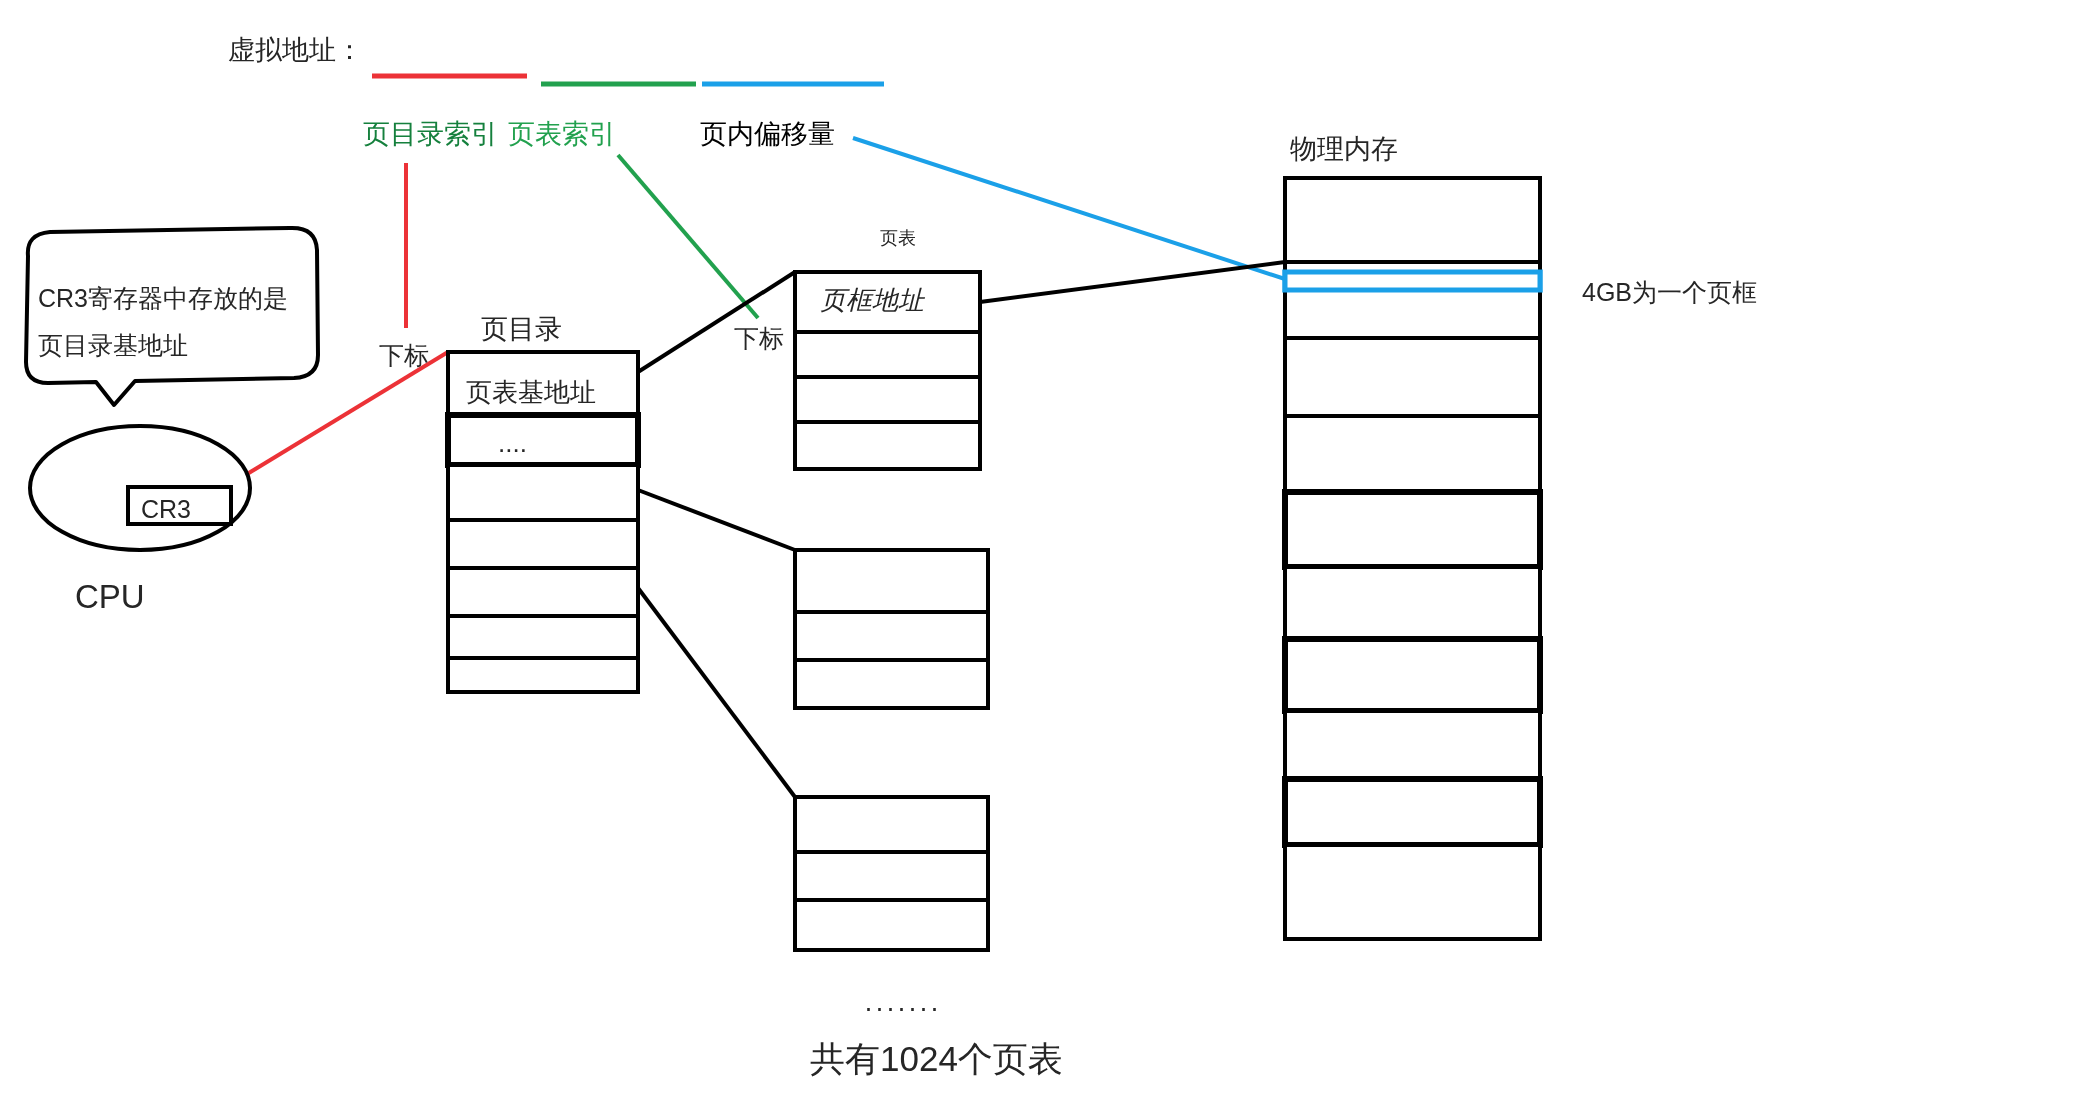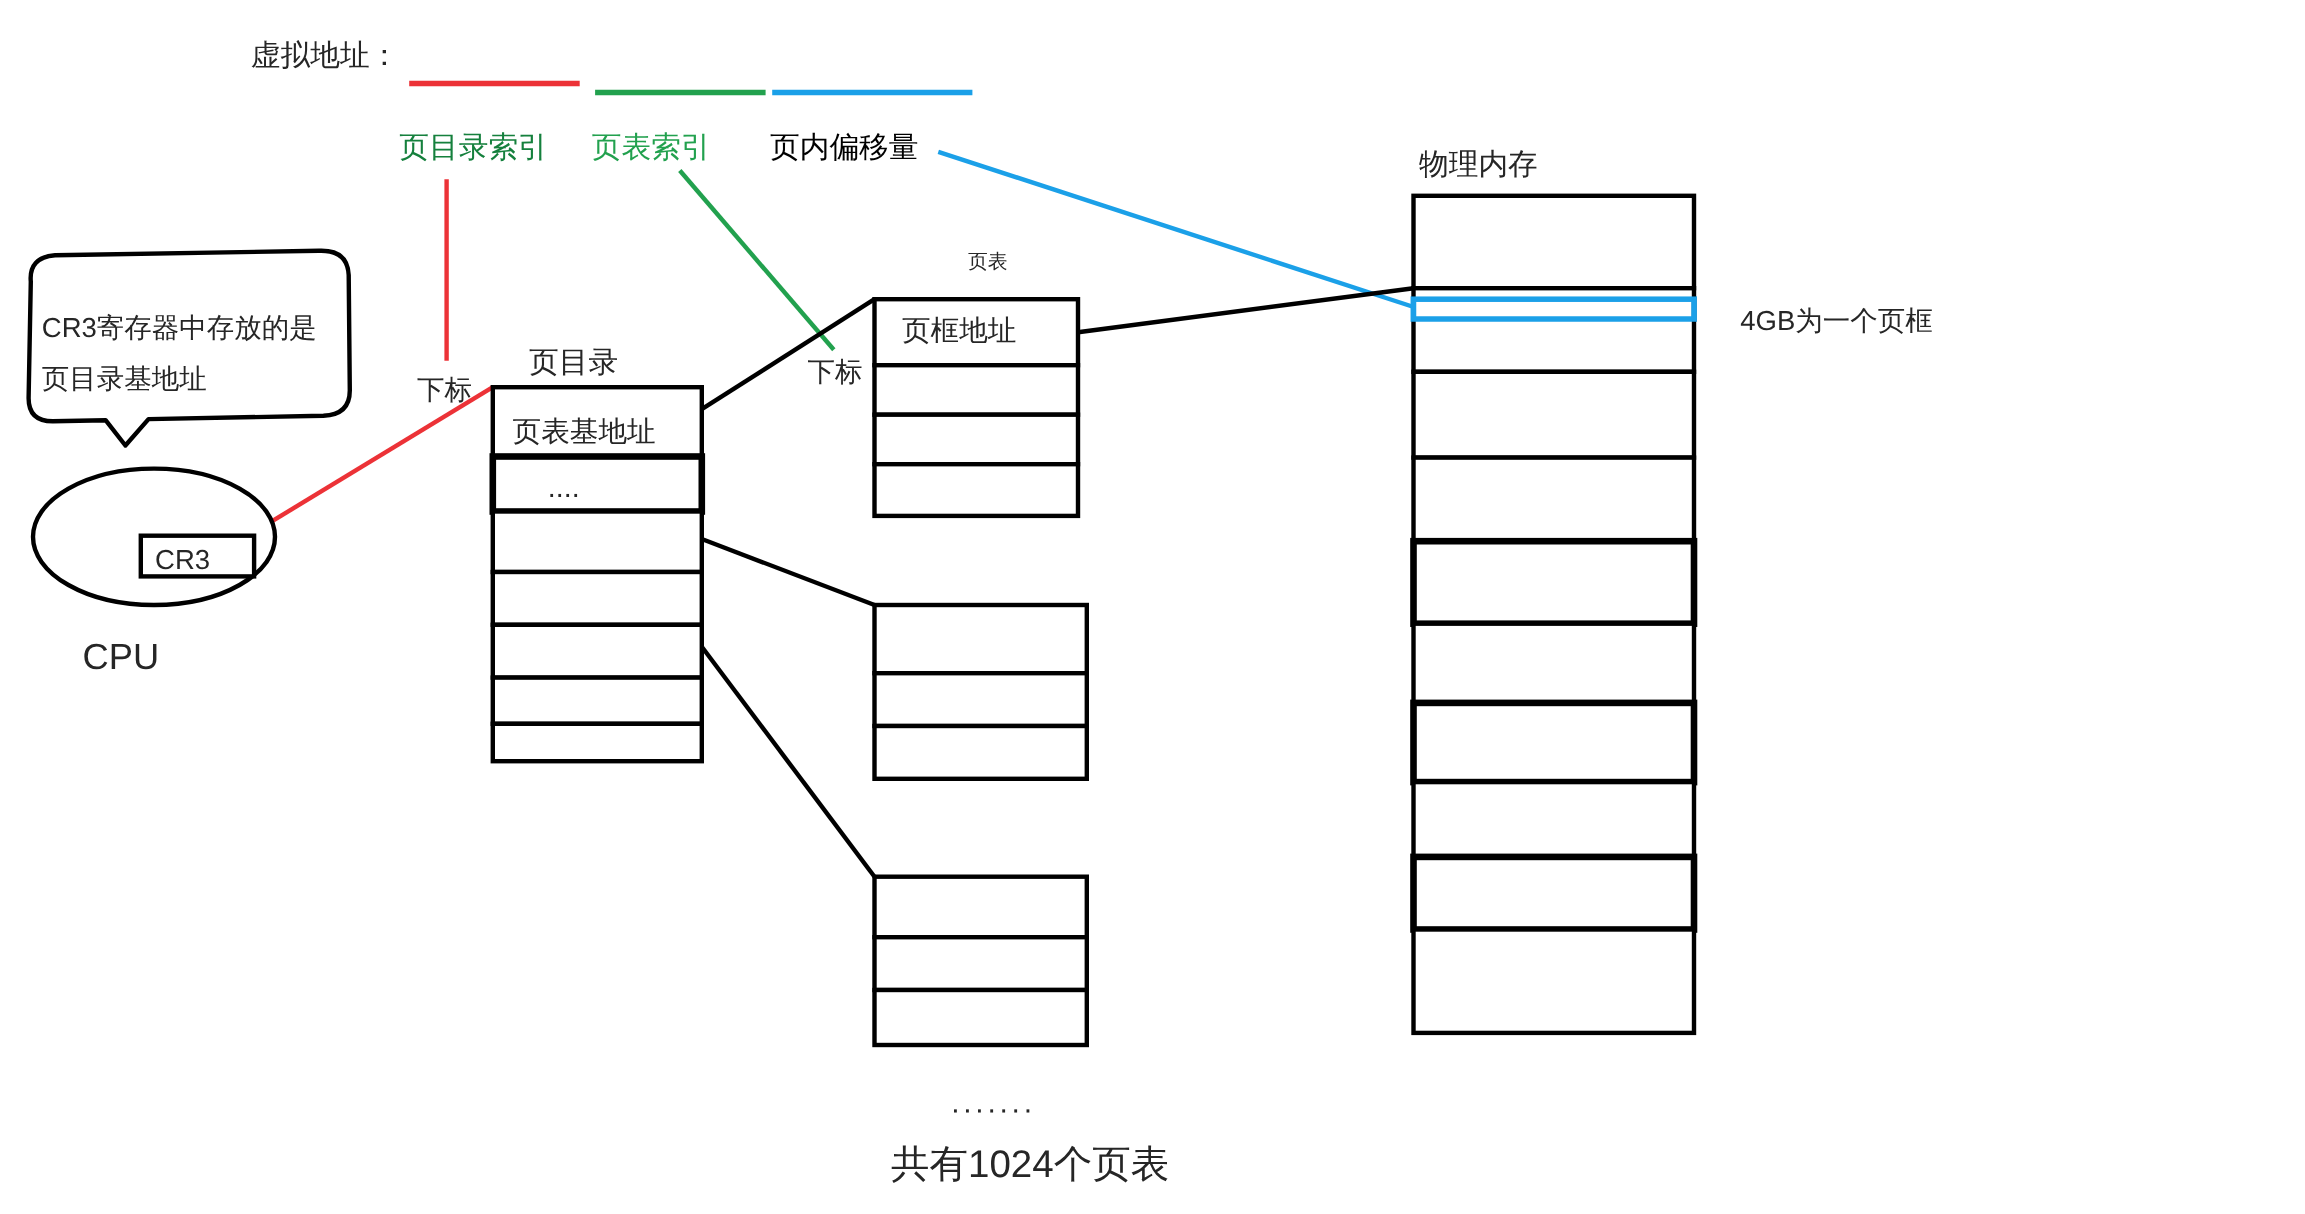--- a/index.html
+++ b/index.html
@@ -28,33 +28,33 @@
     height: 1104px;
   }
   .lbl {
     position: absolute;
     white-space: pre;
     line-height: 1.25;
   }
   .t-va-title   { font-size: 27px; left: 228px; top: 34px; }
   .t-va-bits    { font-size: 27px; left: 368px; top: 34px; letter-spacing: 0.2px; }
   .t-idx-dir    { font-size: 27px; left: 363px; top: 118px; color: #15803d; }
-  .t-idx-pt     { font-size: 27px; left: 538px; top: 118px; color: #22a14e; }
+  .t-idx-pt     { font-size: 27px; left: 508px; top: 118px; color: #22a14e; }
   .t-idx-off    { font-size: 27px; left: 700px; top: 118px; color: #000000; }
   .t-callout    { font-size: 25px; left: 38px; top: 283px; }
   .t-callout2   { font-size: 25px; left: 38px; top: 330px; }
   .t-cpu        { font-size: 33px; left: 75px; top: 576px; }
   .t-cr3        { font-size: 25px; left: 141px; top: 494px; }
   .t-sub1       { font-size: 25px; left: 379px; top: 340px; }
   .t-sub2       { font-size: 25px; left: 734px; top: 323px; }
   .t-pd-title   { font-size: 27px; left: 481px; top: 313px; }
   .t-pd-row0    { font-size: 26px; left: 466px; top: 376px; }
   .t-pd-row1    { font-size: 26px; left: 498px; top: 427px; }
   .t-pt-title   { font-size: 18px; left: 846px; top: 227px; margin-left: 34px; }
-  .t-pt-row0    { font-size: 26px; left: 820px; top: 284px; }
+  .t-pt-row0    { font-size: 26px; left: 820px; top: 284px; font-style: italic; }
   .t-pm-title   { font-size: 27px; left: 1290px; top: 133px; }
   .t-note1      { font-size: 25px; left: 1582px; top: 277px; }
   .t-note2      { font-size: 25px; left: 1555px; top: 335px; color: #ec3237; }
   .t-dots-big   { font-size: 27px; left: 864px; top: 992px; letter-spacing: 2px; }
   .t-total      { font-size: 35px; left: 810px; top: 1037px; }
 </style>
 </head>
 <body>
 
 <div id="stage">

